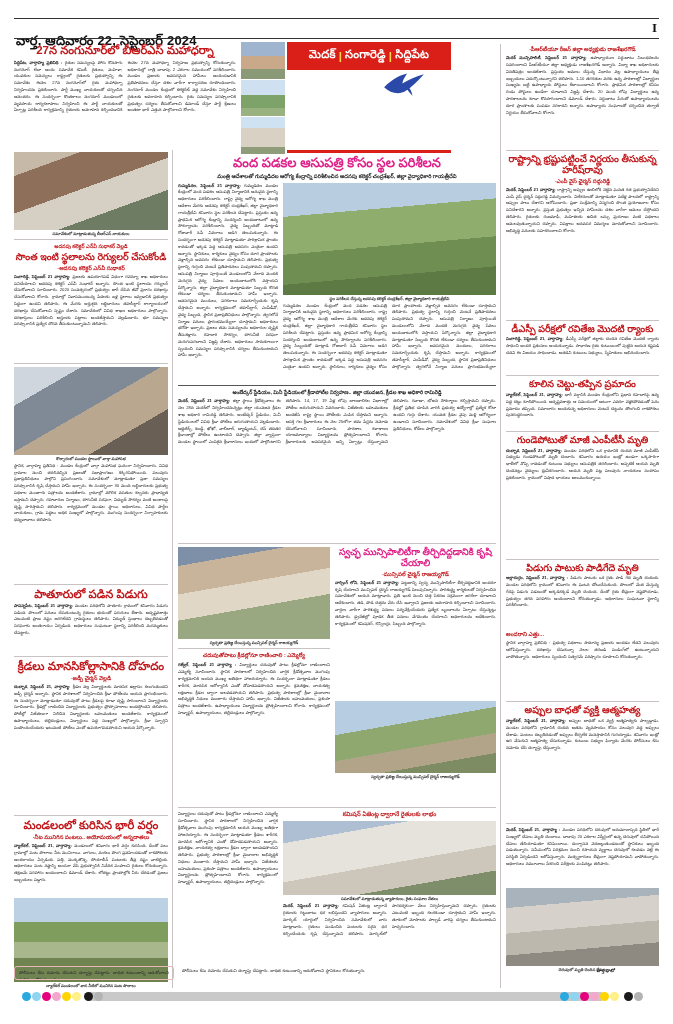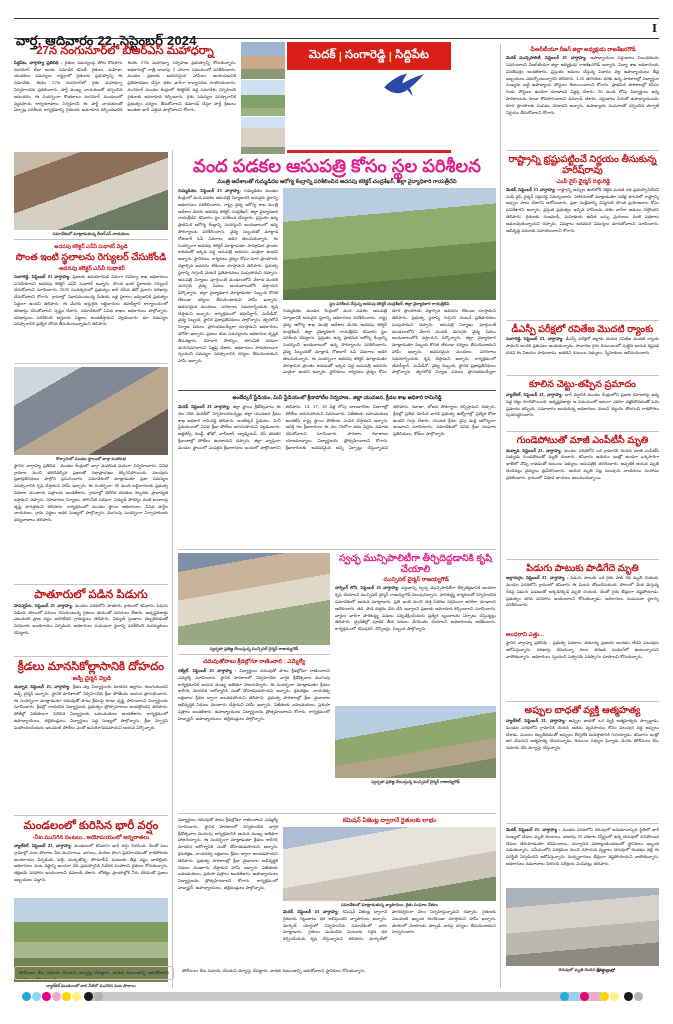--- a/index.html
+++ b/index.html
@@ -67,21 +67,21 @@
   .hr-thin { height:1px; background:#c9c2c2; width:100%; }
   .hr-dark { height:1px; background:#555; width:100%; }
 
   
   .hl {
     text-align:center; font-weight:bold; line-height:1.12;
     font-family:"Liberation Sans", sans-serif;
   }
   .hl-red { color:#c2181c; }
   .hl-pink { color:#e0218a; }
-  .hl-xl { font-size:18px; }
+  .hl-xl { font-size:13px; }
   .hl-lg { font-size:16px; }
   .hl-md { font-size:11.5px; }
   .hl-sm { font-size:9.5px; }
   .subhead {
     text-align:center; font-size:5.6px; font-weight:bold;
     color:#c2181c; line-height:1.3; margin-top:2px;
   }
   .subhead-dark { color:#222; }
   .kicker {
     text-align:center; font-size:5.2px; font-weight:bold;

